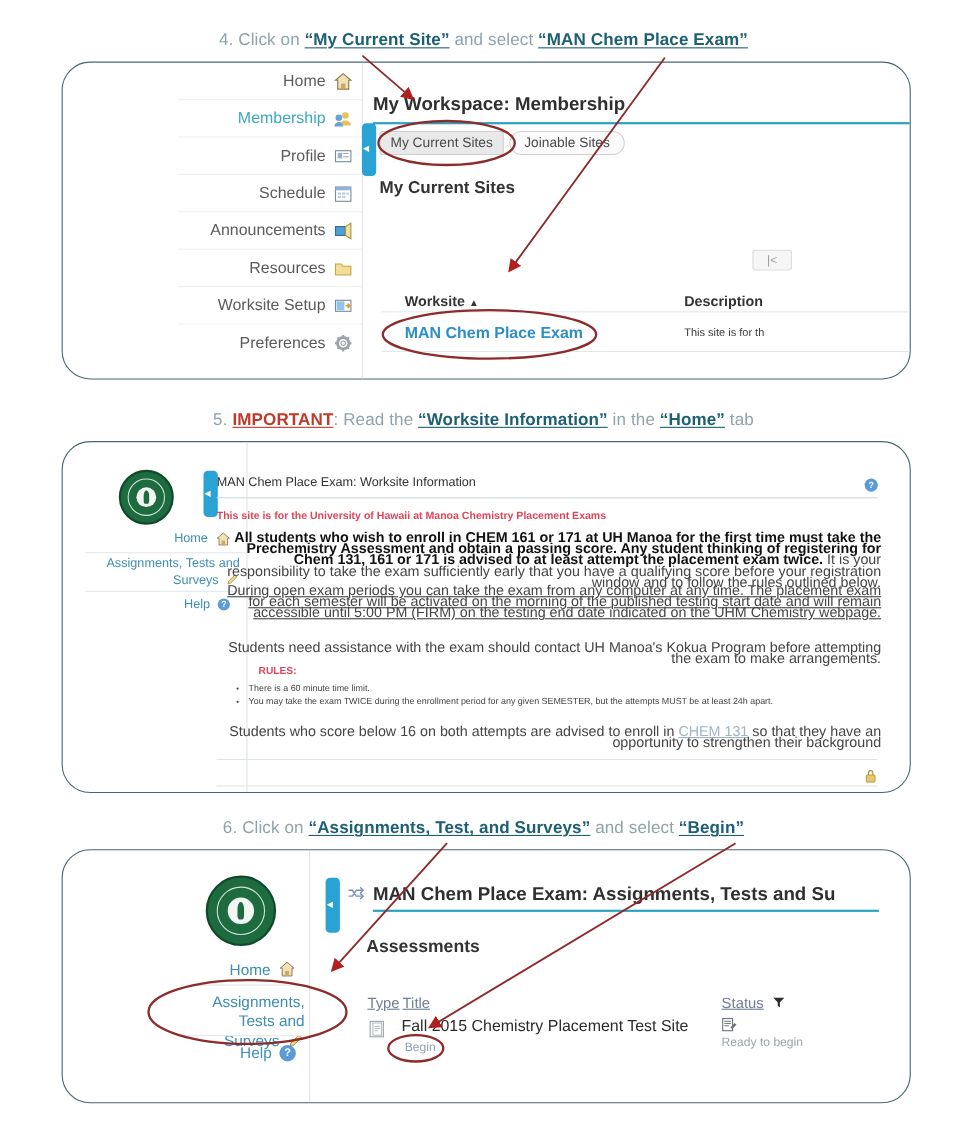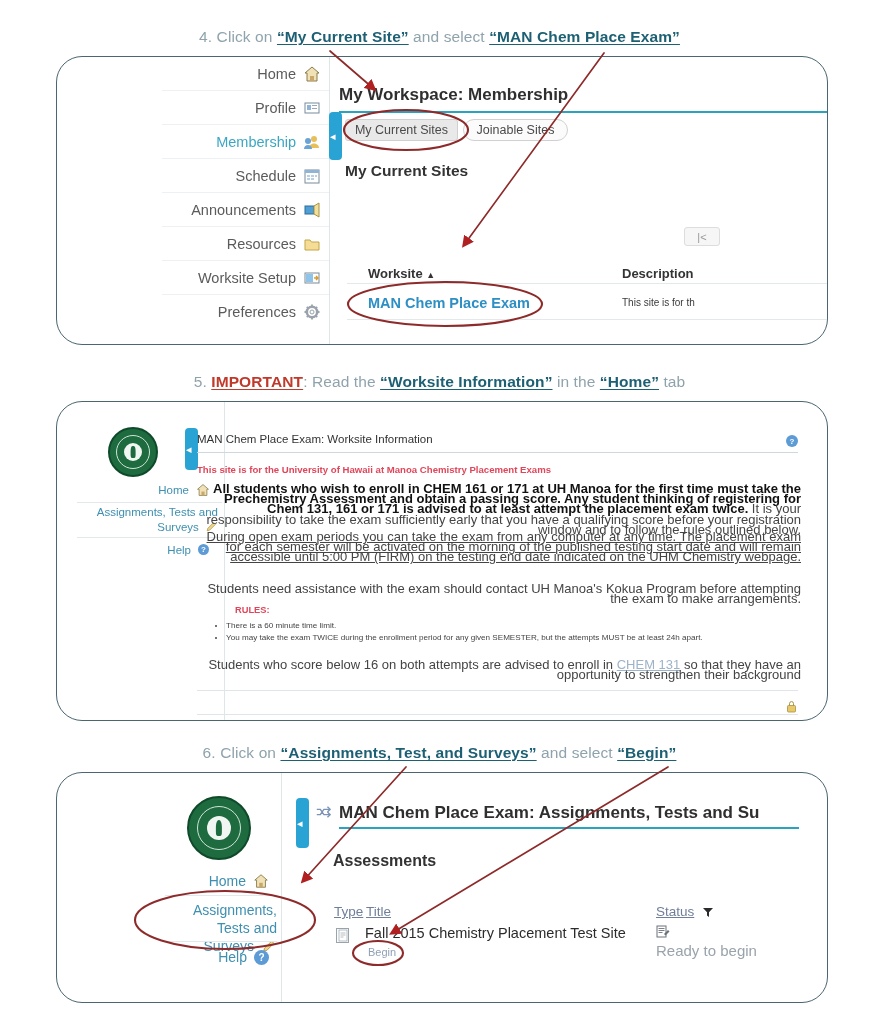--- a/index.html
+++ b/index.html
@@ -261,21 +261,21 @@
     white-space:nowrap;
   }
   .row-txt{
     position:absolute;
     font-size:14.5px;
     color:#2b2b2b;
     white-space:nowrap;
   }
   .status-txt{
     position:absolute;
-    font-size:15px;
+    font-size:11px;
     color:#9aa3ac;
     white-space:nowrap;
   }
   .doc-ico{
     position:absolute;
     width:13px;height:15px;
     box-sizing:border-box;
     border:1px solid #9aa3ac;
     background:#fdfdfd;
   }
@@ -295,39 +295,39 @@
     <div class="sidebar" style="left:105px;top:-1px;width:168px;height:290px;border-top:0;">
       <div class="nav-item" style="margin-top:1px;">
         <span>Home</span>
         <span class="ico">
           <svg class="ic" viewBox="0 0 18 18">
               <path d="M9 2L2 8h2v8h10V8h2z" fill="#f0e2b6" stroke="#8a7a4a" stroke-width="1"></path>
               <rect x="7" y="11" width="4" height="5" fill="#c9a86b"></rect>
             </svg>
         </span>
       </div>
+      <div class="nav-item active">
+        <span>Membership</span>
+        <span class="ico">
+          <svg class="ic" viewBox="0 0 18 18">
+              <circle cx="11" cy="6" r="3" fill="#e8c05a"></circle>
+              <path d="M6 15c0-3 2.5-4.5 5-4.5S16 12 16 15z" fill="#e8c05a"></path>
+              <circle cx="5" cy="8" r="3" fill="#6aa3d6"></circle>
+              <path d="M1 16c0-2.6 1.9-4 4-4s4 1.4 4 4z" fill="#6aa3d6"></path>
+            </svg>
+        </span>
+      </div>
       <div class="nav-item">
         <span>Profile</span>
         <span class="ico">
           <svg class="ic" viewBox="0 0 18 18">
               <rect x="2" y="4" width="14" height="10" fill="#ffffff" stroke="#7a8a99" stroke-width="1"></rect>
               <rect x="4" y="6" width="4" height="5" fill="#8fb4d6"></rect>
               <rect x="9" y="6" width="5" height="1" fill="#99a8b5"></rect>
               <rect x="9" y="9" width="5" height="1" fill="#99a8b5"></rect>
-            </svg>
-        </span>
-      </div>
-      <div class="nav-item active">
-        <span>Membership</span>
-        <span class="ico">
-          <svg class="ic" viewBox="0 0 18 18">
-              <circle cx="11" cy="6" r="3" fill="#e8c05a"></circle>
-              <path d="M6 15c0-3 2.5-4.5 5-4.5S16 12 16 15z" fill="#e8c05a"></path>
-              <circle cx="5" cy="8" r="3" fill="#6aa3d6"></circle>
-              <path d="M1 16c0-2.6 1.9-4 4-4s4 1.4 4 4z" fill="#6aa3d6"></path>
             </svg>
         </span>
       </div>
       <div class="nav-item">
         <span>Schedule</span>
         <span class="ico">
           <svg class="ic" viewBox="0 0 18 18">
               <rect x="2" y="3" width="14" height="13" fill="#ffffff" stroke="#7a8a99" stroke-width="1"></rect>
               <rect x="2" y="3" width="14" height="3" fill="#8fb4d6"></rect>
               <rect x="4" y="8" width="3" height="2" fill="#b9cfe3"></rect>

